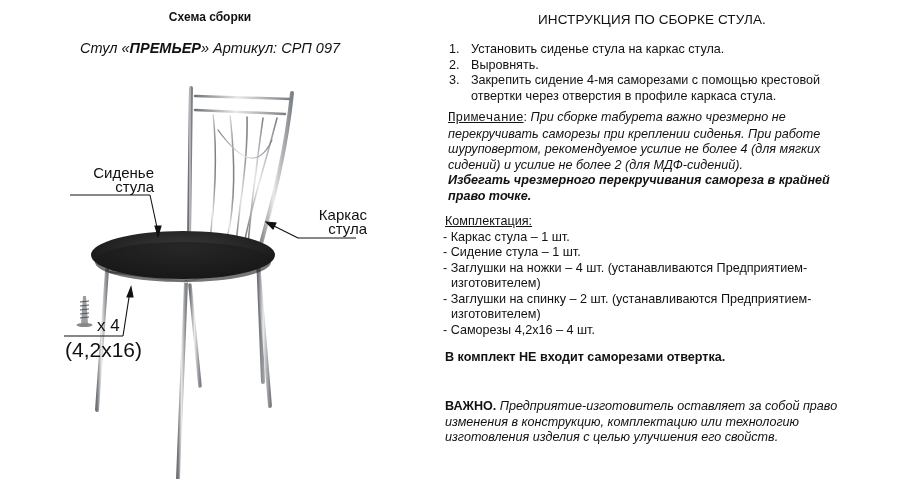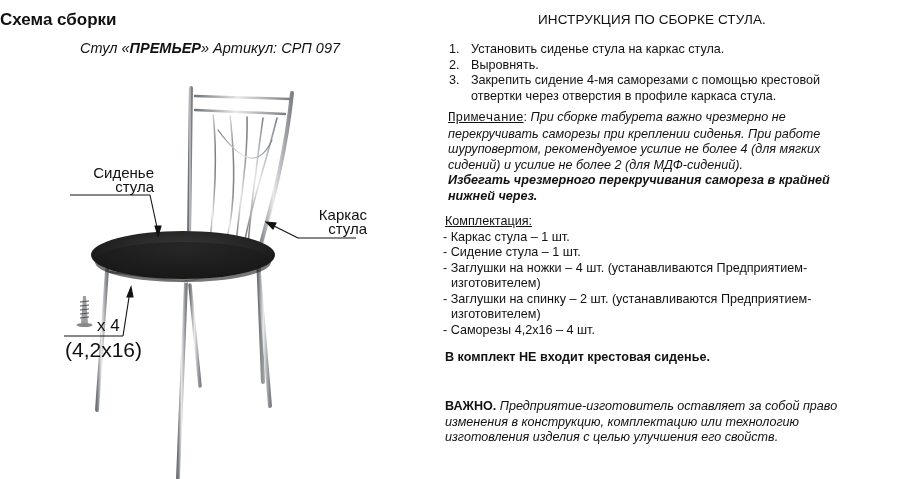--- a/index.html
+++ b/index.html
@@ -1,19 +1,19 @@
 <!DOCTYPE html>
 <html><head>
 <meta charset="utf-8">
 <style>
   html, body { margin: 0; padding: 0; background: #ffffff; }
   body { width: 910px; height: 479px; position: relative; overflow: hidden;
          font-family: "Liberation Sans", sans-serif; color: #111; }
   .abs { position: absolute; }
-  .scheme-title { left: 0; width: 420px; top: 10px; font-weight: bold; font-size: 17px; }
+  .scheme-title { left: 0; width: 420px; top: 10px; text-align: center; font-weight: bold; font-size: 12px; }
   .product-line { left: 0; width: 420px; top: 40px; text-align: center; font-size: 14.5px; font-style: italic; }
   .product-line b { font-weight: bold; }
   .lbl { font-size: 15px; line-height: 14px; text-align: right; }
   .lbl-seat { left: 78px; top: 166px; width: 76px; }
   .lbl-frame { left: 305px; top: 208px; width: 62px; }
   .lbl-x4 { left: 97px; top: 316px; font-size: 17px; }
   .lbl-screwsz { left: 65px; top: 338px; font-size: 21px; }
 
   .instr { left: 443px; width: 440px; top: 0; font-size: 12.6px; line-height: 15.5px; }
   .instr-title { position: absolute; left: 95px; top: 12px; font-size: 13.5px; letter-spacing: 0.1px; }
@@ -121,34 +121,34 @@
     <li><span class="num">2.</span><span>Выровнять.</span></li>
     <li><span class="num">3.</span><span>Закрепить сидение 4-мя саморезами с помощью крестовой</span><br><span>отвертки через отверстия в профиле каркаса стула.</span></li>
   </ol>
 
   <div class="note">
     <div><span class="u">Примечание</span><span>: </span><i>При сборке табурета важно чрезмерно не</i></div>
     <div><i>перекручивать саморезы при креплении сиденья. При работе</i></div>
     <div><i>шуруповертом, рекомендуемое усилие не более 4 (для мягких</i></div>
     <div><i>сидений) и усилие не более 2 (для МДФ-сидений).</i></div>
     <div class="warn">Избегать чрезмерного перекручивания самореза  в крайней</div>
-    <div class="warn">нижней через.</div>
+    <div class="warn">право точке.</div>
   </div>
 
   <div class="kit">
     <div class="head">Комплектация:</div>
     <div class="row">- Каркас стула – 1 шт.</div>
     <div class="row">- Сидение стула – 1 шт.</div>
     <div class="row">- Заглушки на ножки – 4 шт. (устанавливаются Предприятием-</div>
     <div class="cont">изготовителем)</div>
     <div class="row">- Заглушки на спинку – 2 шт. (устанавливаются Предприятием-</div>
     <div class="cont">изготовителем)</div>
     <div class="row">- Саморезы 4,2х16  – 4 шт.</div>
   </div>
 
-  <div class="no-tool">В комплект НЕ входит крестовая сиденье.</div>
+  <div class="no-tool">В комплект НЕ входит саморезами отвертка.</div>
 
   <div class="important">
     <div><b>ВАЖНО.</b><i> Предприятие-изготовитель оставляет за собой право</i></div>
     <div><i>изменения в конструкцию, комплектацию или технологию</i></div>
     <div><i>изготовления изделия с целью улучшения его свойств.</i></div>
   </div>
 </div>
 
 </body></html>

